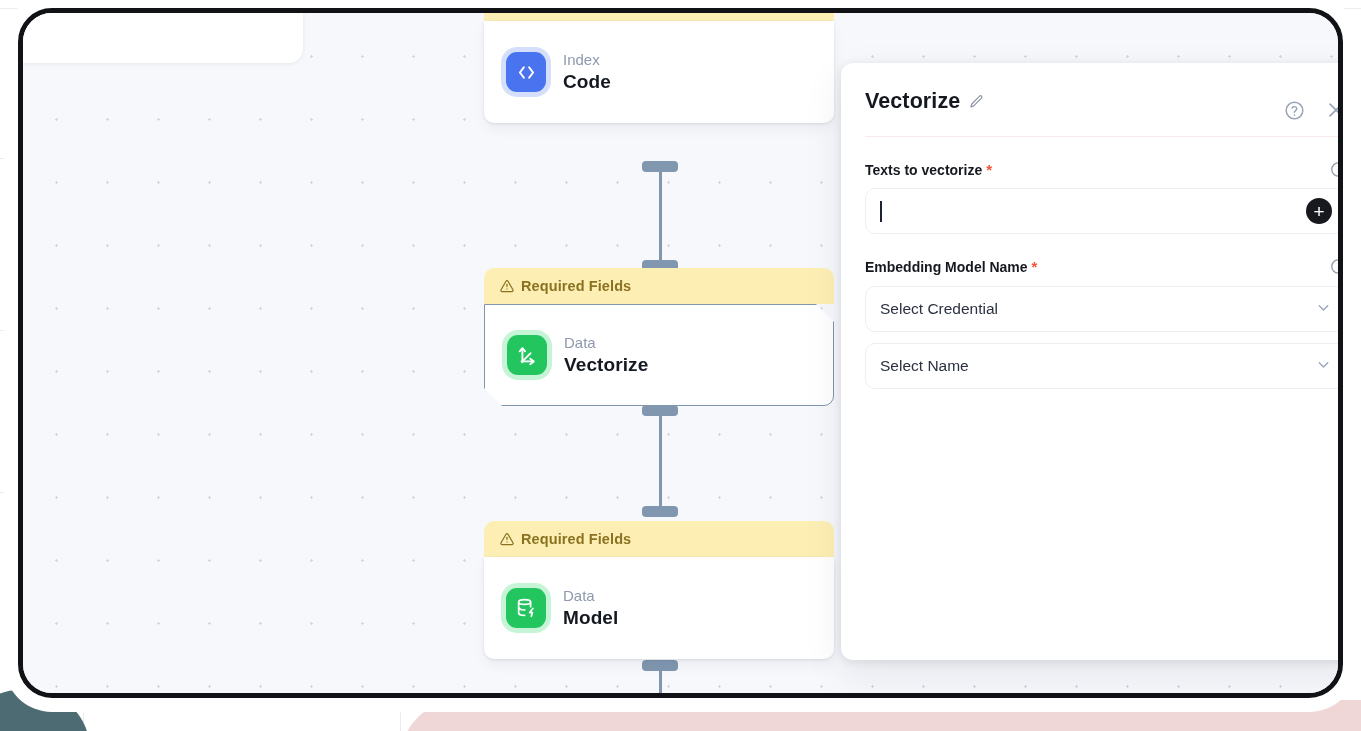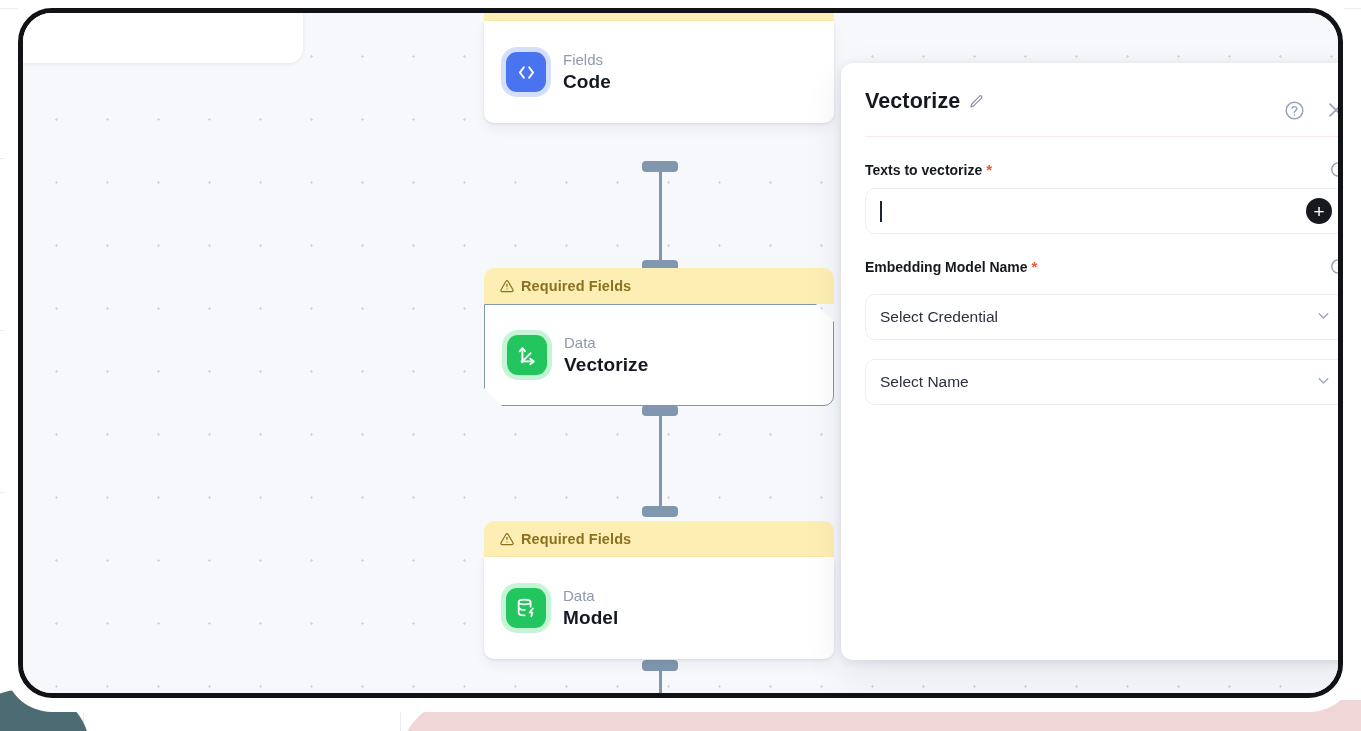--- a/index.html
+++ b/index.html
@@ -139,21 +139,21 @@
   @keyframes blink { 50% { opacity: 0; } }
   .add-btn {
     position: absolute; right: 14px; top: 50%; transform: translateY(-50%);
     width: 26px; height: 26px; border-radius: 50%;
     background: #17191e; color: #fff;
     display: flex; align-items: center; justify-content: center;
     font-size: 19px; line-height: 1; font-weight: 400;
     cursor: pointer;
   }
   .select-box {
-    margin-top: 19px; height: 46px;
+    margin-top: 11px; height: 46px;
     border: 1px solid #eceef3; border-radius: 10px;
     display: flex; align-items: center;
     padding: 0 14px;
     font-size: 15.5px; color: #2b3140;
     cursor: pointer;
   }
   .select-box .chev { margin-left: auto; }
 </style>
 </head>
 <body>
@@ -196,21 +196,21 @@
         <span>Required Fields</span>
       </div>
       <div class="node-body">
         <div class="icon-tile blue">
           <svg width="21" height="21" viewBox="0 0 24 24" fill="none" stroke="#ffffff" stroke-width="2.3" stroke-linecap="round" stroke-linejoin="round">
             <polyline points="9 6 4.5 12 9 18"></polyline>
               <polyline points="15 6 19.5 12 15 18"></polyline>
           </svg>
         </div>
         <div class="node-text">
-          <span class="node-cat">Fields</span>
+          <span class="node-cat">Index</span>
           <span class="node-title">Code</span>
         </div>
       </div>
     </div>
 
     <div class="node selected" style="left:461px;top:255px;">
       <div class="node-badge">
         <svg width="14" height="14" viewBox="0 0 24 24" fill="none" stroke="#8a7220" stroke-width="2.1" stroke-linecap="round" stroke-linejoin="round">
           <path d="M10.3 3.9 1.8 18.5a2 2 0 0 0 1.7 3h17a2 2 0 0 0 1.7-3L13.7 3.9a2 2 0 0 0-3.4 0z"></path>
           <path d="M12 9v4"></path>

